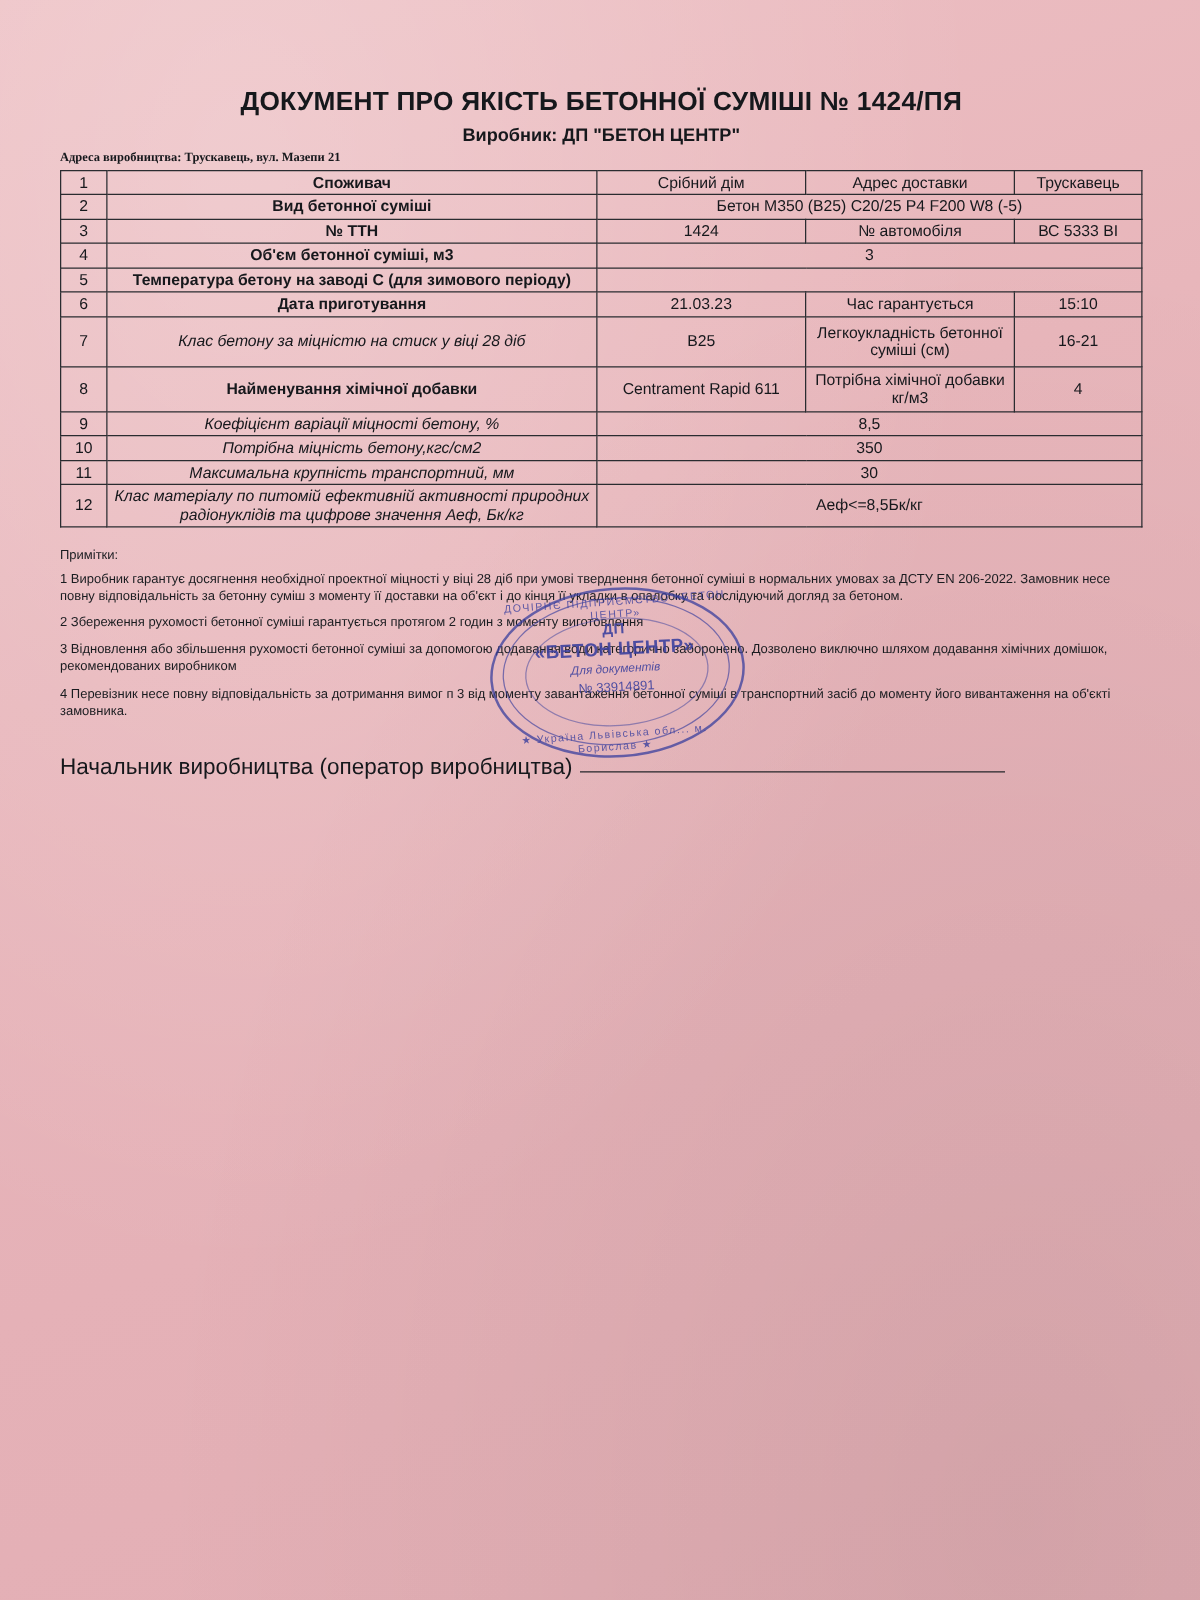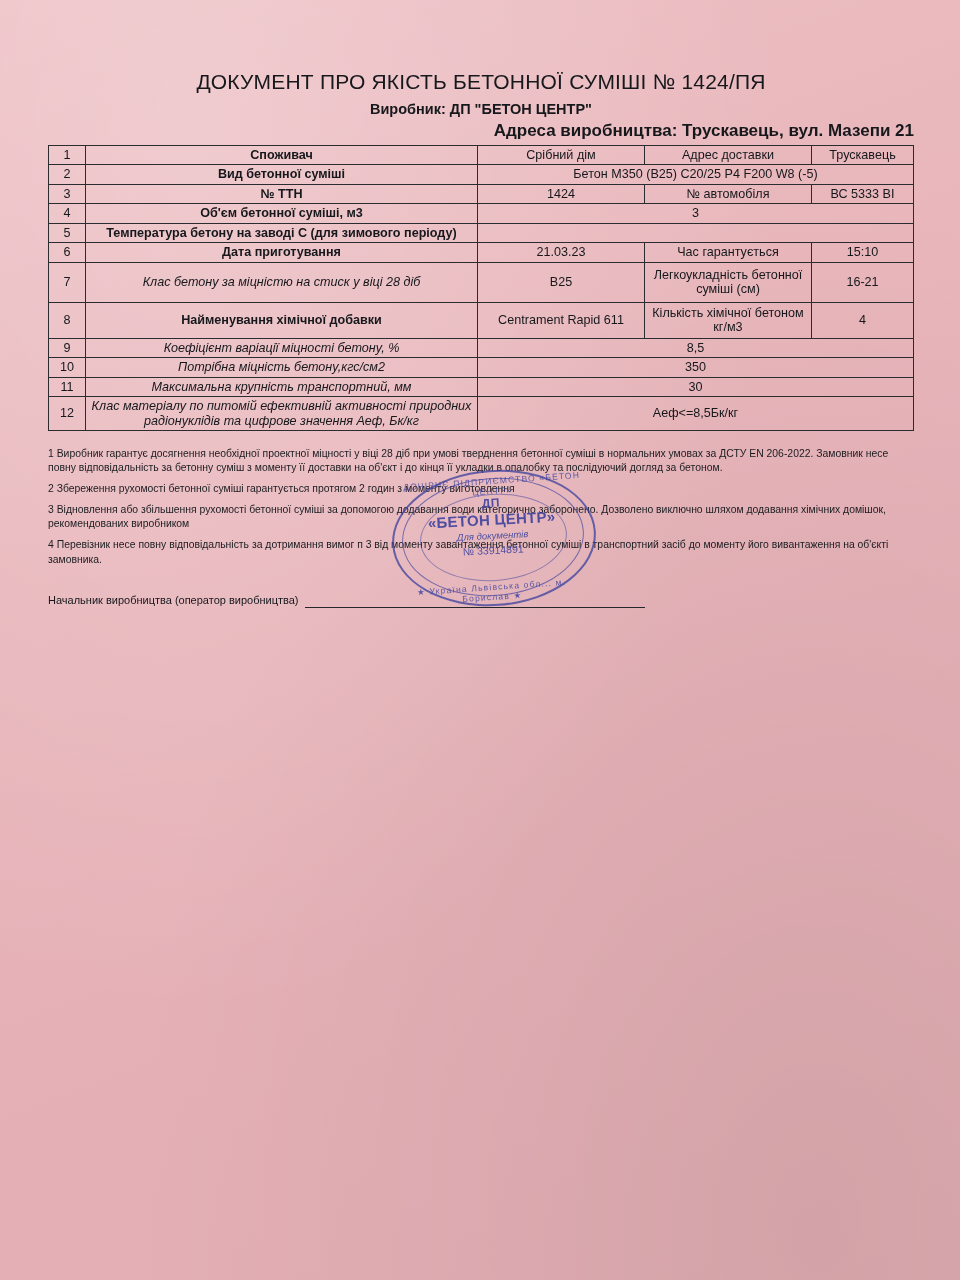--- a/index.html
+++ b/index.html
@@ -34,35 +34,36 @@
   .doc {
     position: absolute;
     left: 48px;
     top: 70px;
     width: 866px;
     color: #16181c;
   }
   .title {
     text-align: center;
     font-size: 21px;
-    font-weight: normal;
+    font-weight: bold;
     letter-spacing: 0.2px;
     margin: 0 0 7px 0;
   }
   .subtitle {
     text-align: center;
     font-size: 14.5px;
     font-weight: bold;
     margin: 0 0 4px 0;
   }
   .subtitle2 {
-    text-align: right;
-    font-size: 17px;
+    text-align: left;
+    font-size: 10px;
     font-weight: bold;
     margin: 0 0 4px 0;
+    font-family: Liberation Serif, serif;
   }
   table.main {
     border-collapse: collapse;
     width: 100%;
     table-layout: fixed;
     font-size: 12.6px;
   }
   table.main td {
     border: 1px solid #2a2c30;
     padding: 2px 3px;
@@ -90,23 +91,23 @@
     color: #1a1c20;
   }
   .notes .nh {
     margin-bottom: 5px;
   }
   .notes p {
     margin: 0 0 7px 0;
   }
   .signature {
     margin-top: 26px;
-    font-size: 11px;
+    font-size: 18px;
     display: flex;
-    align-items: center;
+    align-items: flex-start;
     gap: 6px;
   }
   .sig-line {
     flex: 0 0 340px;
     border-bottom: 1px solid #24262a;
     height: 14px;
   }
   
   .stamp {
     position: absolute;
@@ -227,21 +228,21 @@
           <td class="num">7</td>
           <td class="label normal">Клас бетону за міцністю на стиск у віці 28 діб</td>
           <td>В25</td>
           <td>Легкоукладність бетонної суміші (см)</td>
           <td>16-21</td>
         </tr>
         <tr style="height:36px">
           <td class="num">8</td>
           <td class="label">Найменування хімічної добавки</td>
           <td>Centrament Rapid 611</td>
-          <td>Кількість хімічної бетоном кг/м3</td>
+          <td>Потрібна хімічної добавки кг/м3</td>
           <td>4</td>
         </tr>
         <tr>
           <td class="num">9</td>
           <td class="label normal">Коефіцієнт варіації міцності бетону, %</td>
           <td colspan="3">8,5</td>
         </tr>
         <tr>
           <td class="num">10</td>
           <td class="label normal">Потрібна міцність бетону,кгс/см2</td>
@@ -254,20 +255,21 @@
         </tr>
         <tr style="height:34px">
           <td class="num">12</td>
           <td class="label normal">Клас матеріалу по питомій ефективній активності природних радіонуклідів та цифрове значення Аеф, Бк/кг</td>
           <td colspan="3">Аеф&lt;=8,5Бк/кг</td>
         </tr>
       </tbody>
     </table>
 
     <div class="notes">
+      <div class="nh">Примітки:</div>
       <p>1 Виробник гарантує досягнення необхідної проектної міцності у віці 28 діб при умові тверднення бетонної суміші в нормальних умовах за ДСТУ EN 206-2022. Замовник несе повну відповідальність за бетонну суміш з моменту її доставки на об'єкт і до кінця її укладки в опалобку та послідуючий  догляд за бетоном.</p>
       <p>2 Збереження рухомості бетонної суміші гарантується протягом 2 годин з моменту виготовлення</p>
       <p>3 Відновлення або збільшення рухомості бетонної суміші за допомогою додавання води категорично заборонено. Дозволено виключно шляхом додавання хімічних домішок, рекомендованих виробником</p>
       <p>4 Перевізник несе повну відповідальність за дотримання вимог п 3 від моменту завантаження бетонної суміші в транспортний засіб до моменту його вивантаження на об'єкті замовника.</p>
     </div>
 
     <div class="signature">
       <span>Начальник виробництва (оператор виробництва)</span>
       <span class="sig-line"></span>
     </div>

